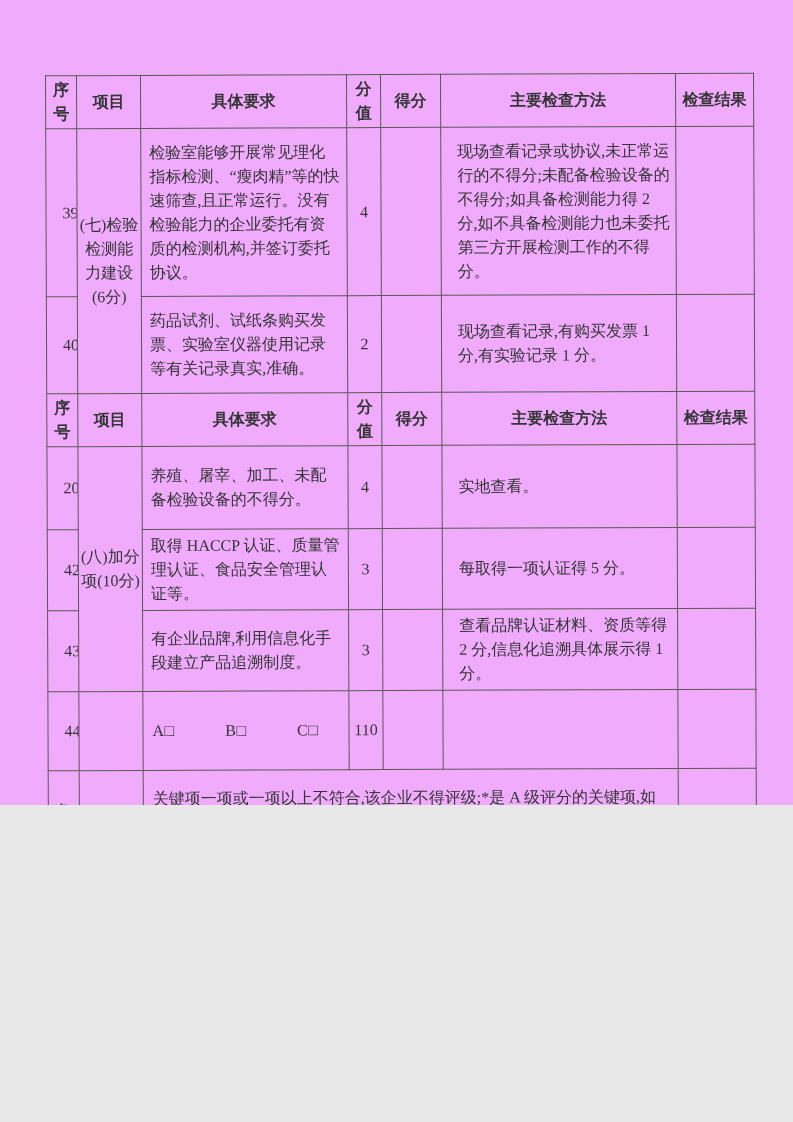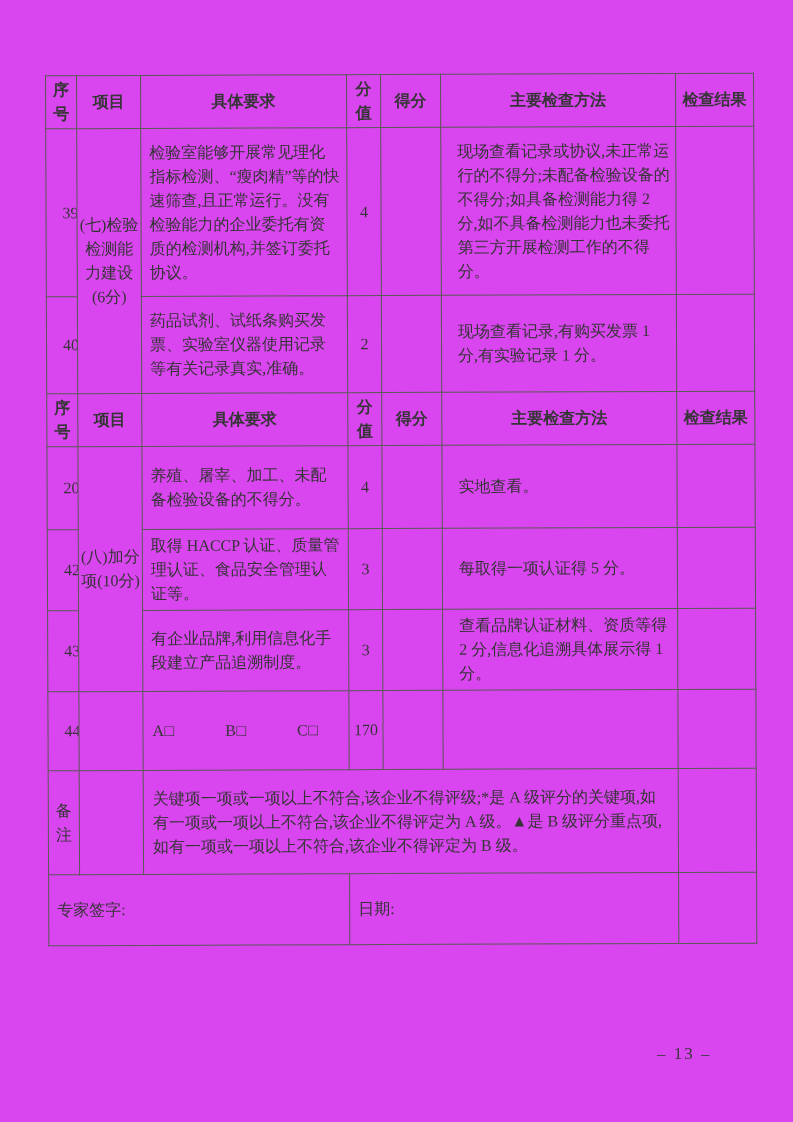--- a/index.html
+++ b/index.html
@@ -2,23 +2,23 @@
 <html><head>
 <meta charset="utf-8">
 <style>
   * { margin: 0; padding: 0; box-sizing: border-box; }
   html, body { background: #e8e8e8; }
   body { font-family: "Liberation Serif", "DejaVu Serif", serif; }
 
   .page {
     position: relative;
     width: 793px;
-    height: 1122px;
+    height: 805px;
     margin: 0 auto;
-    background: #d946ef;
+    background: #f0abfc;
     overflow: hidden;
     color: #343434;
   }
 
   table.form {
     position: absolute;
     left: 45px;
     top: 74px;
     width: 708px;
     border-collapse: collapse;
@@ -203,21 +203,21 @@
       </tr>
 
       <tr class="h-r44">
         <td class="c-no">44</td>
         <td class="c-empty"></td>
         <td class="c-req c-options">
           <span class="opt">A□</span>
           <span class="opt">B□</span>
           <span class="opt">C□</span>
         </td>
-        <td class="c-score">170</td>
+        <td class="c-score">110</td>
         <td class="c-empty"></td>
         <td class="c-empty"></td>
         <td class="c-empty"></td>
       </tr>
 
       <tr class="h-remark">
         <td class="c-remark-label">备注</td>
         <td class="c-empty"></td>
         <td class="c-remark-text" colspan="4">关键项一项或一项以上不符合,该企业不得评级;*是 A 级评分的关键项,如有一项或一项以上不符合,该企业不得评定为 A 级。▲是 B 级评分重点项,如有一项或一项以上不符合,该企业不得评定为 B 级。</td>
         <td class="c-empty"></td>

